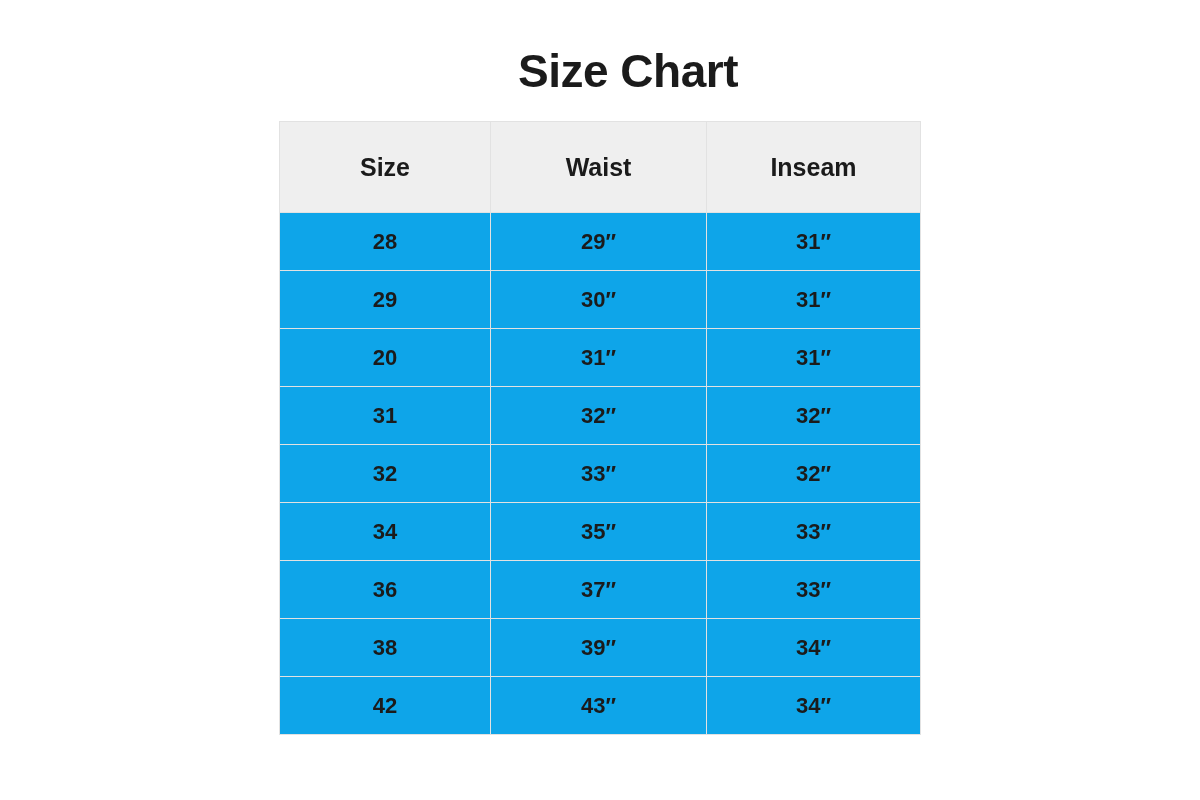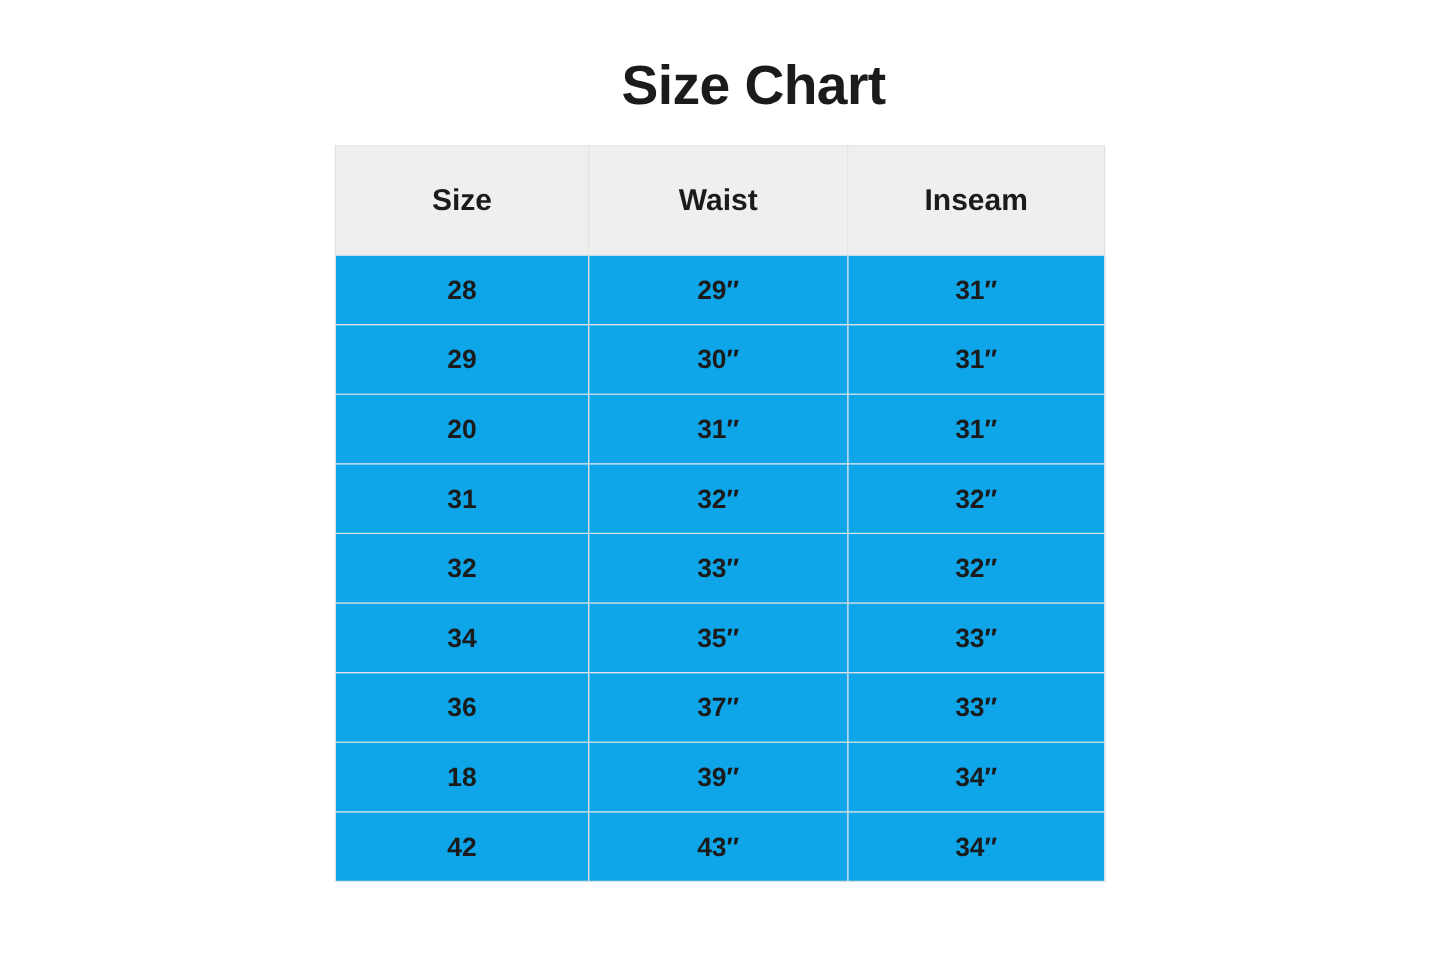--- a/index.html
+++ b/index.html
@@ -123,21 +123,21 @@
           <td>34</td>
           <td>35″</td>
           <td>33″</td>
         </tr>
         <tr>
           <td>36</td>
           <td>37″</td>
           <td>33″</td>
         </tr>
         <tr>
-          <td>18</td>
+          <td>38</td>
           <td>39″</td>
           <td>34″</td>
         </tr>
         <tr>
           <td>42</td>
           <td>43″</td>
           <td>34″</td>
         </tr>
       </tbody>
     </table>

